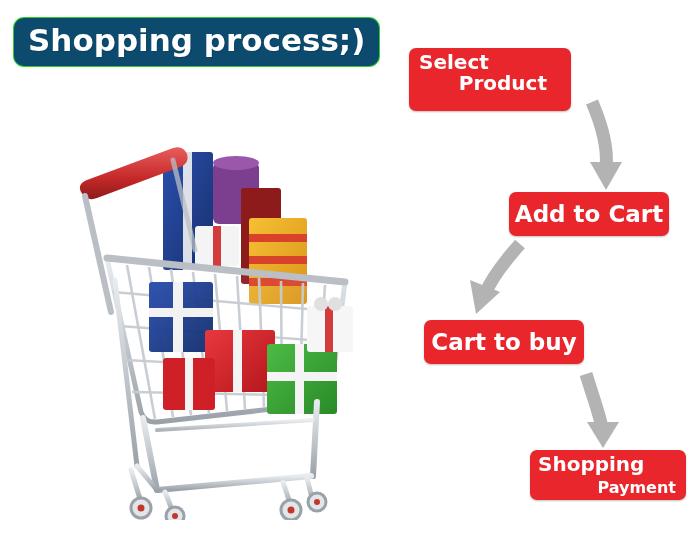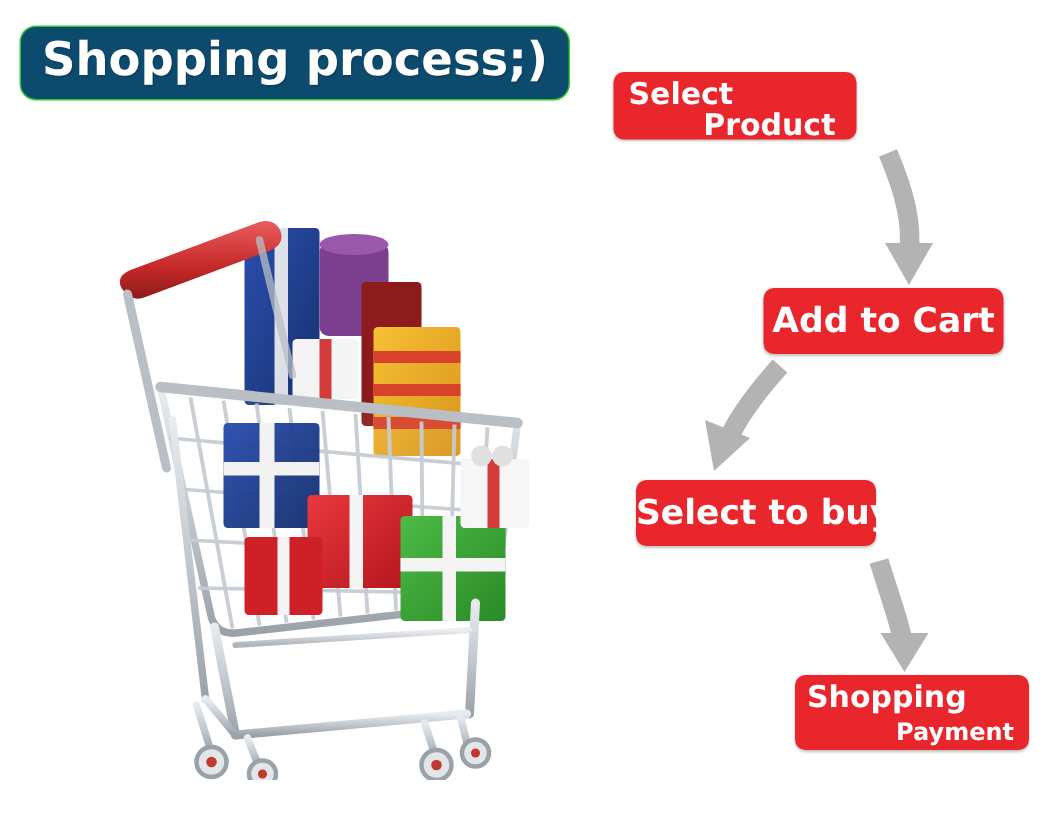--- a/index.html
+++ b/index.html
@@ -56,22 +56,22 @@
   .flow-btn .l1, .flow-btn .l2 {
     display: block;
     white-space: nowrap;
   }
 
   
   #btn-select {
     left: 409px;
     top: 48px;
     width: 162px;
-    height: 45px;
-    padding: 4px 10px 0 10px;
+    height: 63px;
+    padding: 4px 20px 0 10px;
   }
   #btn-select .l1 {
     font-size: 20px;
     line-height: 21px;
     text-align: left;
   }
   #btn-select .l2 {
     font-size: 20px;
     line-height: 21px;
     text-align: right;
@@ -302,21 +302,21 @@
   <div class="flow-btn" id="btn-select">
     <span class="l1">Select</span>
     <span class="l2">Product</span>
   </div>
 
   <div class="flow-btn" id="btn-addcart">
     <span class="l1">Add to Cart</span>
   </div>
 
   <div class="flow-btn" id="btn-click">
-    <span class="l1">Select to buy</span>
+    <span class="l1">Cart to buy</span>
   </div>
 
   <div class="flow-btn" id="btn-confirm">
     <span class="l1">Shopping</span>
     <span class="l2">Payment</span>
   </div>
 
 </div>
 
 </body></html>

